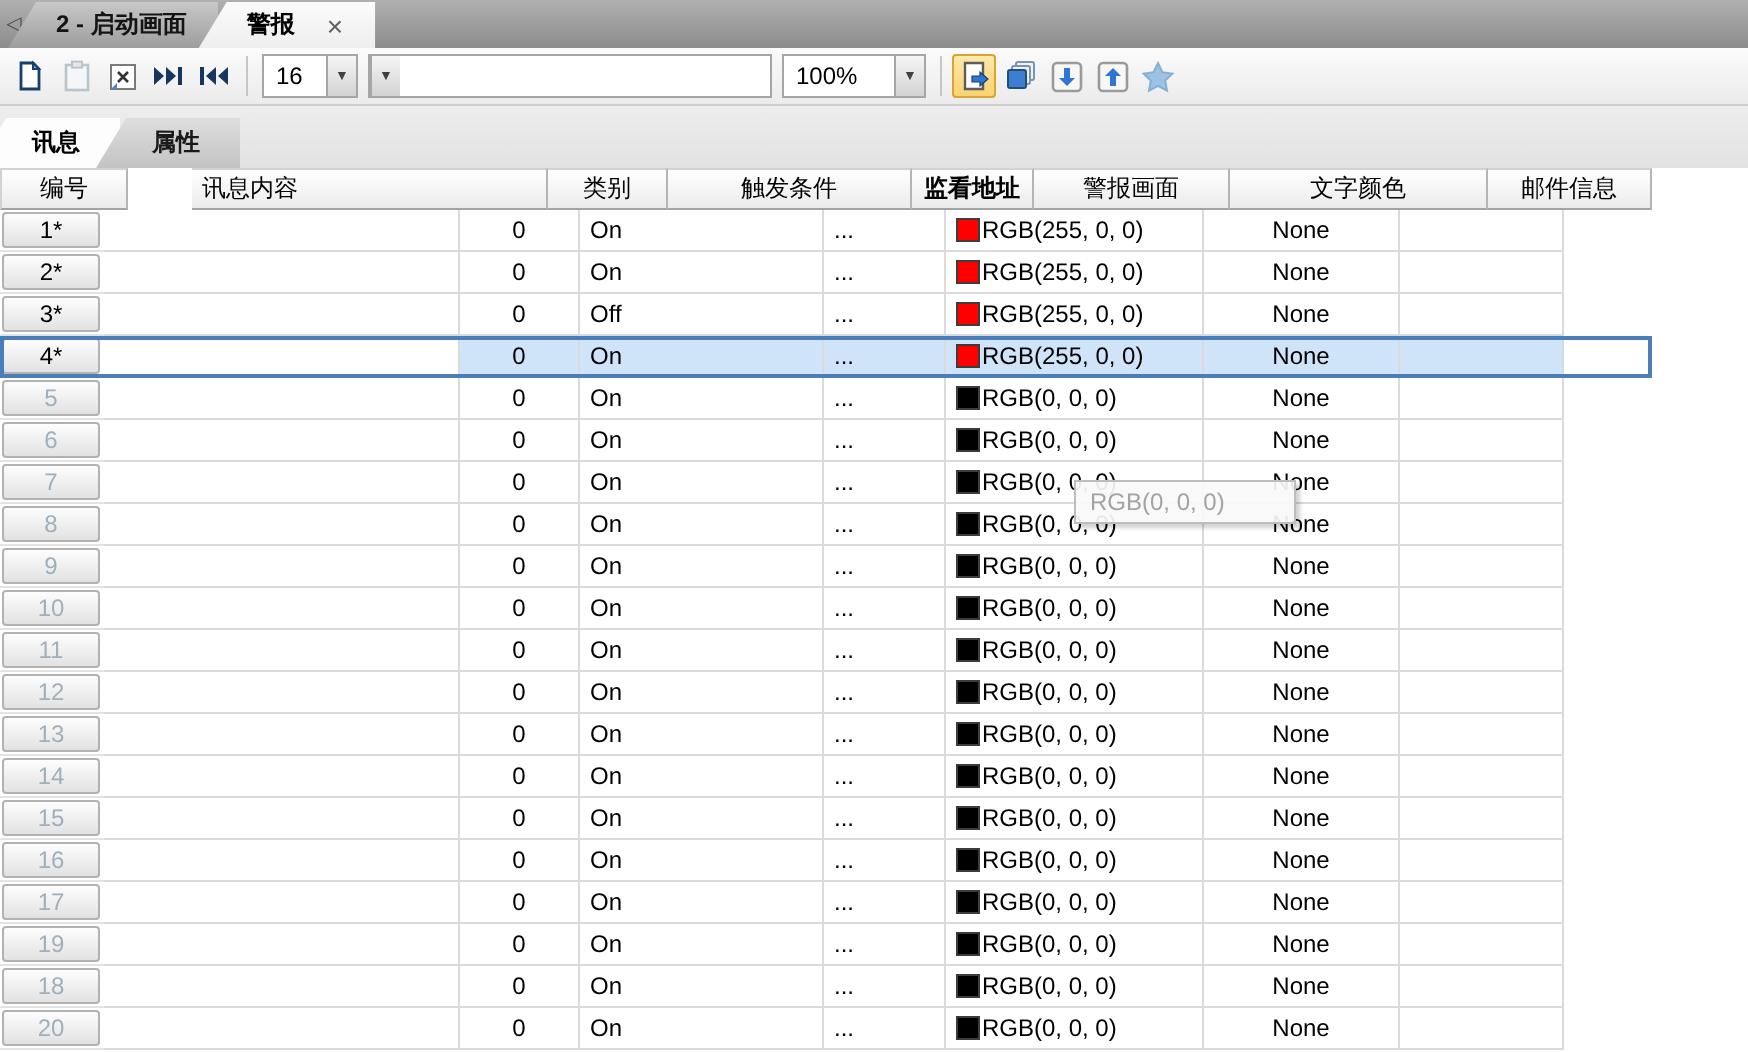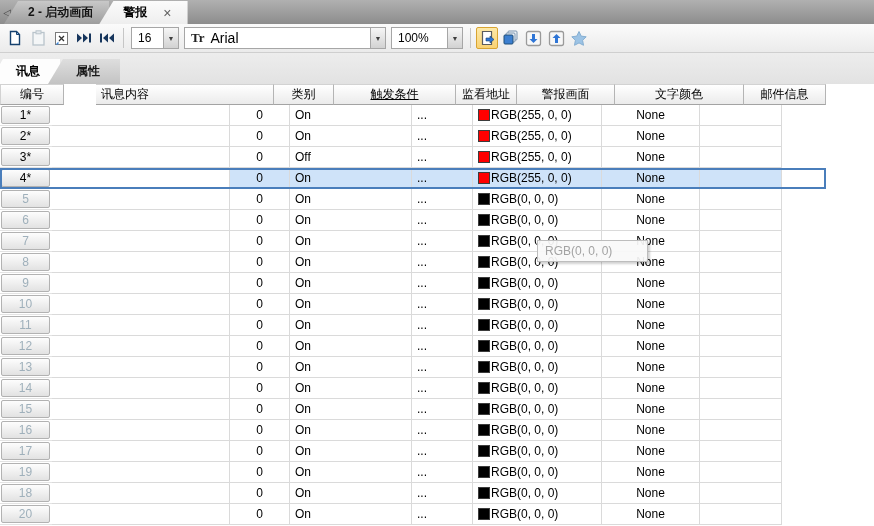--- a/index.html
+++ b/index.html
@@ -165,24 +165,20 @@
             <path d="M15 2.5L10 7l5 4.5z" fill="#17365d"></path>
           </svg>
       </span>
     </div>
     <div class="tsep"></div>
     <div class="combo" style="width:48px">
       <span class="val">16</span>
       <span class="dd">▼</span>
     </div>
     <div class="combo" style="width:202px">
-      <span class="val">
-        <span class="font-glyph">Tr</span>
-        <span class="font-val">Arial</span>
-      </span>
       <span class="dd">▼</span>
     </div>
     <div class="combo" style="width:72px">
       <span class="val">100%</span>
       <span class="dd">▼</span>
     </div>
     <div class="tsep"></div>
     <div class="tbtn toggled">
       <span>
         <svg width="16" height="16" viewBox="0 0 16 16">
@@ -233,22 +229,22 @@
     <div class="sub-tab inactive">
       <span>属性</span>
     </div>
   </div>
 
   <div class="grid">
     <div class="grid-header" id="grid-header">
         <div class="hcell" style="width: 64px;">编号</div>
         <div class="hcell left" style="width: 178px;">讯息内容</div>
         <div class="hcell" style="width: 60px;">类别</div>
-        <div class="hcell" style="width: 122px; text-decoration: underline;">触发条件</div>
-        <div class="hcell" style="width: 61px;">监看地址</div>
+        <div class="hcell" style="width: 122px;">触发条件</div>
+        <div class="hcell" style="width: 61px; font-weight: bold;">监看地址</div>
         <div class="hcell" style="width: 98px;">警报画面</div>
         <div class="hcell" style="width: 129px;">文字颜色</div>
         <div class="hcell" style="width: 82px;">邮件信息</div>
       </div>
     <div id="grid-body">
         <div class="grow">
           <div class="rowhead">
             <div class="btn">1*</div>
           </div>
           <div class="cell msg" style="width: 178px;"></div>

